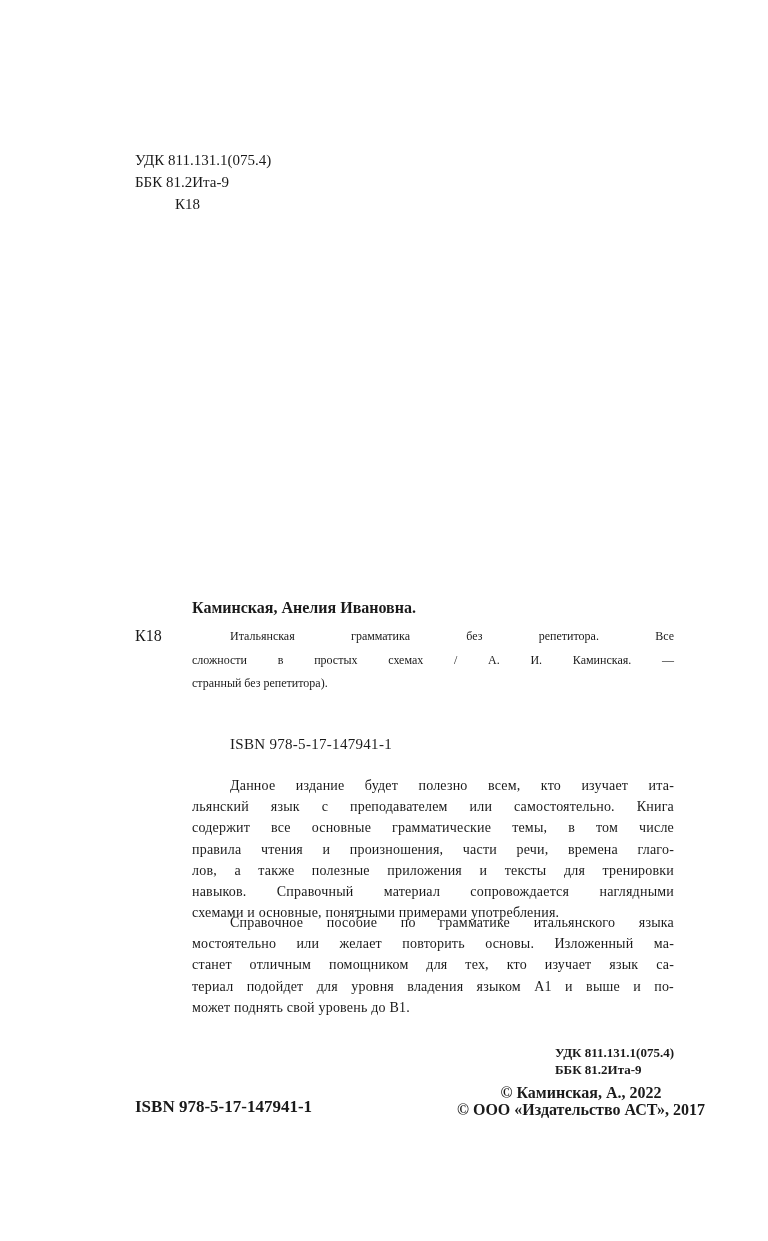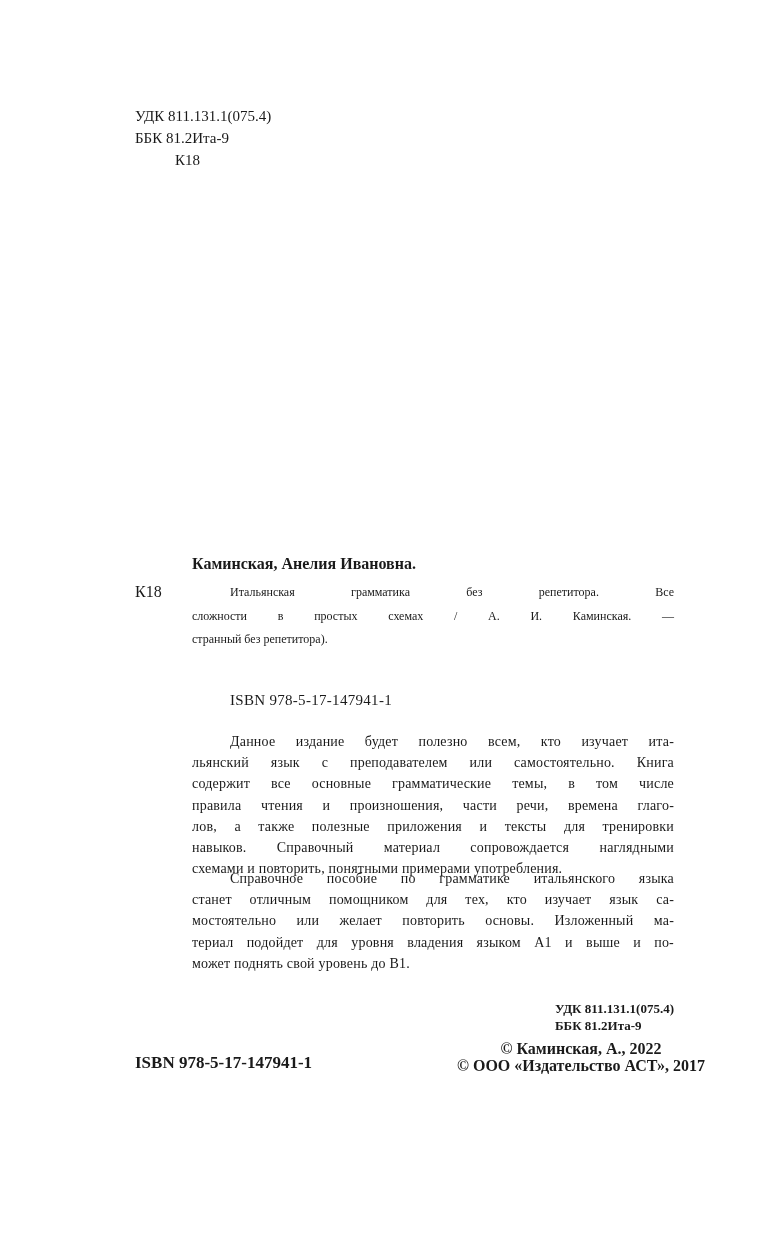--- a/index.html
+++ b/index.html
@@ -1,20 +1,20 @@
 <!DOCTYPE html>
 <html><head>
   <meta charset="utf-8">
   <style>
     html, body { margin: 0; padding: 0; background: #ffffff; }
     body {
       width: 768px; height: 1241px; position: relative; overflow: hidden;
       font-family: "Liberation Serif", "DejaVu Serif", serif; color: #1a1a1a;
     }
-    .abs { position: absolute; white-space: nowrap; }
+    .abs { position: absolute; white-space: nowrap; margin-top: 44px; }
     .top-codes { left: 135px; top: 105px; font-size: 15px; line-height: 22px; }
     .top-codes .k18 { padding-left: 40px; }
     .author { left: 192px; top: 555px; font-size: 16px; font-weight: bold; }
     .k18-left { left: 135px; top: 583px; font-size: 16px; }
     .title-block { left: 192px; top: 581px; width: 482px; font-size: 12px; line-height: 23.5px; white-space: normal; }
     .title-block .line { display: block; text-align: justify; text-align-last: justify; height: 23.5px; }
     .title-block .line.last { text-align-last: left; }
     .title-block .indent { padding-left: 38px; }
     .isbn-mid { left: 230px; top: 692px; font-size: 15px; letter-spacing: 0.3px; }
     .annot { left: 192px; width: 482px; font-size: 14px; line-height: 21.2px; white-space: normal; }
@@ -47,27 +47,27 @@
 
 <div class="abs isbn-mid">ISBN 978-5-17-147941-1</div>
 
 <div class="abs annot annot1">
   <span class="line indent">Данное издание будет полезно всем, кто изучает ита-</span>
   <span class="line">льянский язык с преподавателем или самостоятельно. Книга</span>
   <span class="line">содержит все основные грамматические темы, в том числе</span>
   <span class="line">правила чтения и произношения, части речи, времена глаго-</span>
   <span class="line">лов, а также полезные приложения и тексты для тренировки</span>
   <span class="line">навыков. Справочный материал сопровождается наглядными</span>
-  <span class="line last">схемами и повторить, понятными примерами употребления.</span>
+  <span class="line last">схемами и основные, понятными примерами употребления.</span>
 </div>
 
 <div class="abs annot annot2">
   <span class="line indent">Справочное пособие по грамматике итальянского языка</span>
+  <span class="line">мостоятельно или желает повторить основы. Изложенный ма-</span>
   <span class="line">станет отличным помощником для тех, кто изучает язык са-</span>
-  <span class="line">мостоятельно или желает повторить основы. Изложенный ма-</span>
   <span class="line">териал подойдет для уровня владения языком А1 и выше и по-</span>
   <span class="line last">может поднять свой уровень до В1.</span>
 </div>
 
 <div class="abs codes-right">
   <div>УДК 811.131.1(075.4)</div>
   <div>ББК 81.2Ита-9</div>
 </div>
 
 <div class="abs isbn-bottom">ISBN 978-5-17-147941-1</div>

